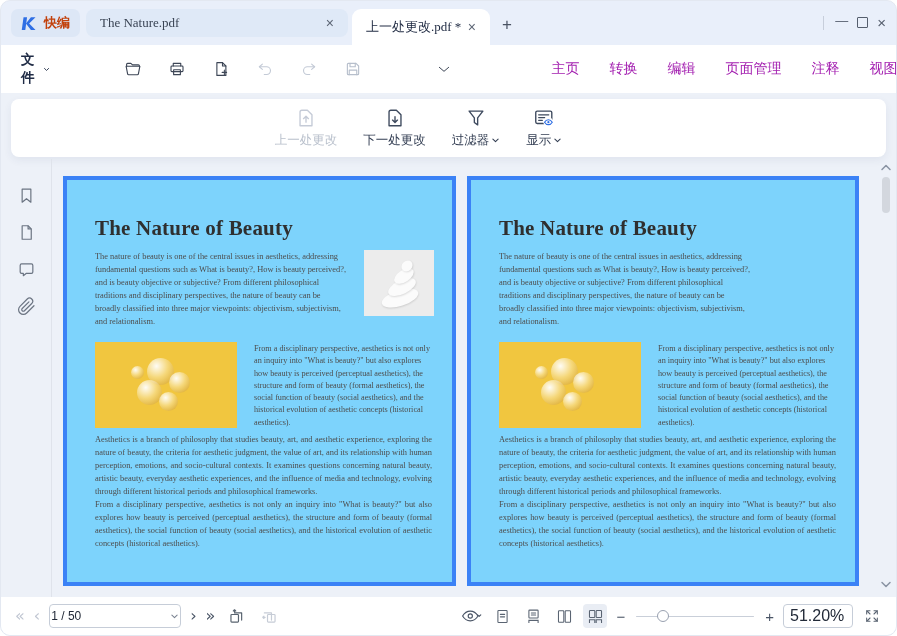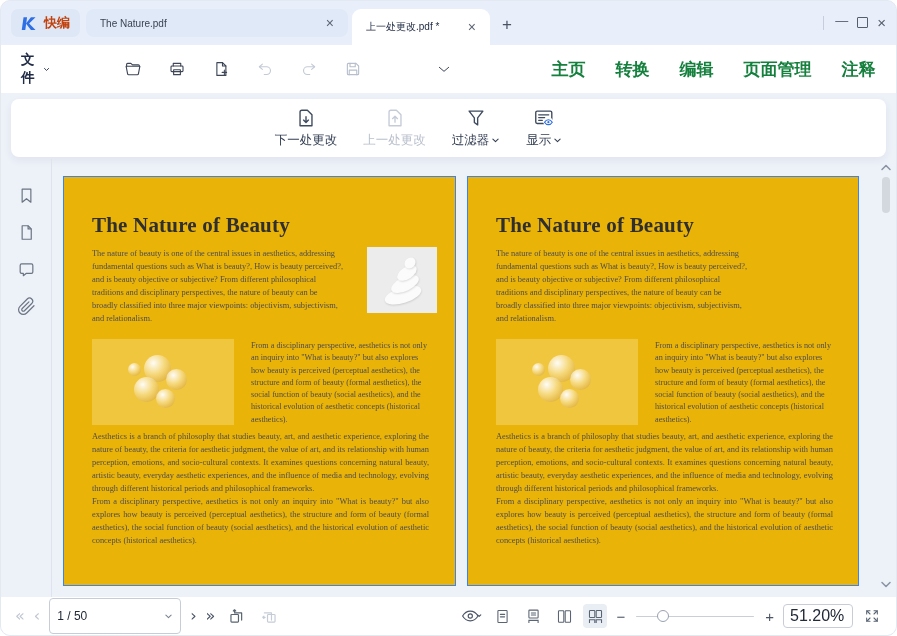--- a/index.html
+++ b/index.html
@@ -6,55 +6,55 @@
 html,body{background:#fff;}
 body{width:897px;height:636px;font-family:"Liberation Sans","DejaVu Sans",sans-serif;-webkit-font-smoothing:antialiased;}
 .app{position:relative;width:897px;height:636px;background:#e9effa;border-radius:10px;overflow:hidden;border:1px solid #e3e8f1;}
 
 
 .titlebar{position:absolute;top:0;left:0;right:0;height:44px;display:flex;align-items:flex-end;padding:0 8px;}
 .logo-pill{display:flex;align-items:center;gap:6px;height:28px;margin:0 6px 8px 2px;padding:0 10px;background:#dde7f6;border-radius:7px;}
 .logo-k{width:17px;height:17px;flex:0 0 auto;}
 .logo-text{font-size:13px;font-weight:700;color:#c2410c;}
 .tab{display:flex;align-items:center;height:28px;margin-bottom:8px;padding:0 10px 0 14px;border-radius:8px;background:#dfe9f7;width:262px;}
-.tab .tab-label{font-size:10px;color:#3a4454;flex:1;white-space:nowrap;overflow:hidden;}
+.tab .tab-label{font-size:13px;color:#3a4454;flex:1;white-space:nowrap;overflow:hidden;font-family:Liberation Serif, serif;}
 .tab .tab-close{font-size:14px;color:#5c6574;line-height:1;padding:2px 4px;cursor:default;}
 .tab.active{background:#fff;height:36px;margin-bottom:0;border-radius:9px 9px 0 0;width:138px;margin-left:4px;}
 .tab.active .tab-label{color:#1d2840;font-weight:500;}
 .newtab{font-size:17px;color:#4a5363;margin:0 0 12px 12px;line-height:1;}
 .wincontrols{position:absolute;right:10px;top:14px;display:flex;align-items:center;gap:9px;}
 .wc-div{width:1px;height:14px;background:#c7cedb;margin-right:2px;}
 .wc-min{font-size:13px;color:#555e6d;line-height:1;transform:translateY(-2px);}
 .wc-max{width:11px;height:11px;border:1.4px solid #555e6d;border-radius:1px;}
 .wc-close{font-size:15px;color:#555e6d;line-height:1;}
 
 
 .menubar{position:absolute;top:44px;left:0;right:0;height:48px;background:#fff;display:flex;align-items:center;padding:0 20px;gap:24px;}
 .file-menu{display:flex;align-items:center;gap:5px;font-size:13.5px;font-weight:700;color:#202c46;}
 .vdiv{width:1px;height:20px;background:#e3e7ee;margin:0 12px;}
 .icon-btn{width:26px;height:26px;display:flex;align-items:center;justify-content:center;margin:0 1px;}
 .menu-items{display:flex;align-items:center;gap:0;margin-left:12px;}
-.menu-item{font-size:17px;font-weight:700;color:#15803d;padding:0 15px;white-space:nowrap;}
+.menu-item{font-size:14px;font-weight:400;color:#a21caf;padding:0 15px;white-space:nowrap;}
 .overflow-btn{width:18px;height:18px;background:#e7eef9;border-radius:4px;display:flex;align-items:center;justify-content:center;font-size:13px;color:#333e52;margin-left:4px;}
 .search-btn{margin-left:22px;display:flex;align-items:center;}
 
 
 .workspace{position:absolute;top:92px;left:0;right:0;bottom:38px;background:#edf1f8;}
 .compare-panel{position:absolute;top:6px;left:10px;right:10px;height:58px;background:#fff;border-radius:8px;box-shadow:0 3px 8px rgba(40,60,100,.07);display:flex;align-items:center;justify-content:center;}
 .panel-group{display:flex;align-items:flex-start;gap:26px;transform:translateX(-30px);}
 .tool-btn{display:flex;flex-direction:column;align-items:center;gap:3px;}
 .tool-btn .tb-label{font-size:12.5px;color:#323d52;display:flex;align-items:center;gap:2px;white-space:nowrap;}
 .tool-btn.disabled .tb-label{color:#b9c0cc;}
 .sidebar{position:absolute;left:0;top:0;bottom:0;width:50px;}
 .sidebar-line{position:absolute;left:50px;top:66px;bottom:0;width:1px;background:#dfe3eb;}
 .side-icons{position:absolute;top:88px;left:0;width:50px;display:flex;flex-direction:column;align-items:center;gap:9px;}
 .side-btn{width:28px;height:28px;display:flex;align-items:center;justify-content:center;}
 
 
-.page{position:absolute;top:83px;width:393px;height:410px;background:#eab308;border:1px solid #3b82f6;}
+.page{position:absolute;top:83px;width:393px;height:410px;background:#7dd3fc;border:4px solid #3b82f6;}
 .page.left{left:62px;}
 .page.right{left:466px;width:392px;}
 .pg-title{position:absolute;top:36px;left:28px;font-family:"Liberation Serif","DejaVu Serif",serif;font-size:21px;font-weight:700;color:#2f2f2f;letter-spacing:.2px;}
 .pg-body{font-family:"Liberation Serif","DejaVu Serif",serif;font-size:8.4px;line-height:1.55;color:#4d4d4d;}
 .pg-intro{position:absolute;top:70px;left:28px;width:252px;}
 .swirl-img{position:absolute;top:70px;right:18px;width:70px;height:66px;background:#ececec;overflow:hidden;}
 .swirl-img i{position:absolute;background:#fbfbfb;border-radius:50%;box-shadow:0 1px 2px rgba(0,0,0,.13);}
 .sw1{width:38px;height:16px;left:17px;top:40px;transform:rotate(-18deg);}
 .sw2{width:30px;height:14px;left:23px;top:30px;transform:rotate(-26deg);}
 .sw3{width:22px;height:12px;left:29px;top:20px;transform:rotate(-33deg);}
@@ -74,21 +74,21 @@
 .scrollbar{position:absolute;right:2px;top:0;bottom:0;width:16px;}
 .sb-up{position:absolute;top:70px;left:2px;}
 .sb-thumb{position:absolute;top:84px;left:4px;width:8px;height:36px;border-radius:4px;background:#d3d7de;}
 .sb-down{position:absolute;bottom:8px;left:2px;}
 
 
 .bottombar{position:absolute;bottom:0;left:0;right:0;height:38px;background:#fff;display:flex;align-items:center;justify-content:space-between;padding:0 12px 0 14px;}
 .bb-left{display:flex;align-items:center;gap:9px;}
 .nav-glyph{font-size:16px;color:#4a5566;line-height:1;font-family:"DejaVu Sans",sans-serif;}
 .nav-glyph.dim{color:#c0c6d2;}
-.pagebox{width:132px;height:36px;border:1px solid #c6cdd8;border-radius:4px;display:flex;align-items:center;padding:0 7px;gap:4px;}
+.pagebox{width:132px;height:24px;border:1px solid #c6cdd8;border-radius:4px;display:flex;align-items:center;padding:0 1px;gap:4px;}
 .pagebox .pb-text{flex:1;font-size:12px;color:#222a38;}
 .bb-right{display:flex;align-items:center;gap:7px;}
 .mode-btn{width:24px;height:24px;display:flex;align-items:center;justify-content:center;border-radius:4px;}
 .mode-btn.active{background:#e9edf4;}
 .zoom-glyph{font-size:15px;color:#4a5566;padding:0 2px;}
 .slider{position:relative;width:118px;height:14px;margin:0 2px;}
 .slider .track{position:absolute;top:6.5px;left:0;right:0;height:1.6px;background:#c9cfd9;border-radius:1px;}
 .slider .handle{position:absolute;top:1px;left:18%;width:12px;height:12px;border-radius:50%;background:#fff;border:1.4px solid #99a1b0;}
 .zoombox{width:70px;height:24px;border:1px solid #c6cdd8;border-radius:4px;display:flex;align-items:center;padding:0 6px;gap:3px;}
 .zoombox .zb-text{flex:1;font-size:16px;color:#222a38;}
@@ -195,33 +195,33 @@
         <circle cx="10.5" cy="10.5" r="6"></circle>
           <path d="M15.2 15.2 20 20"></path>
       </svg>
     </span>
   </div>
 
   <div class="workspace">
 
     <div class="compare-panel">
       <div class="panel-group">
+        <div class="tool-btn disabled">
+          <svg width="22" height="22" viewBox="0 0 24 24" fill="none" stroke="#c5cbd7" stroke-width="1.5" stroke-linecap="round" stroke-linejoin="round">
+            <path d="M5.5 20.5V5.5c0-1.1.9-2 2-2h6l5 5v12z"></path>
+              <path d="M12 16.5v-6M9.3 12.7 12 10l2.7 2.7"></path>
+          </svg>
+          <span class="tb-label">上一处更改</span>
+        </div>
         <div class="tool-btn">
           <svg width="22" height="22" viewBox="0 0 24 24" fill="none" stroke="#3e4a5e" stroke-width="1.5" stroke-linecap="round" stroke-linejoin="round">
             <path d="M5.5 20.5V5.5c0-1.1.9-2 2-2h6l5 5v12z"></path>
               <path d="M12 10.5v6M9.3 14.3 12 17l2.7-2.7"></path>
           </svg>
           <span class="tb-label">下一处更改</span>
-        </div>
-        <div class="tool-btn disabled">
-          <svg width="22" height="22" viewBox="0 0 24 24" fill="none" stroke="#c5cbd7" stroke-width="1.5" stroke-linecap="round" stroke-linejoin="round">
-            <path d="M5.5 20.5V5.5c0-1.1.9-2 2-2h6l5 5v12z"></path>
-              <path d="M12 16.5v-6M9.3 12.7 12 10l2.7 2.7"></path>
-          </svg>
-          <span class="tb-label">上一处更改</span>
         </div>
         <div class="tool-btn">
           <svg width="22" height="22" viewBox="0 0 24 24" fill="none" stroke="#3e4a5e" stroke-width="1.5" stroke-linecap="round" stroke-linejoin="round">
             <path d="M4.5 4.5h15l-5.7 7.3v7.7l-3.6-2.6v-5.1z"></path>
           </svg>
           <span class="tb-label">
             <span>过滤器</span>
             <svg width="9" height="9" viewBox="0 0 12 12">
                 <path d="M2.5 4.2 6 7.6l3.5-3.4" fill="none" stroke="#323d52" stroke-width="1.4" stroke-linecap="round" stroke-linejoin="round"></path>
               </svg>

